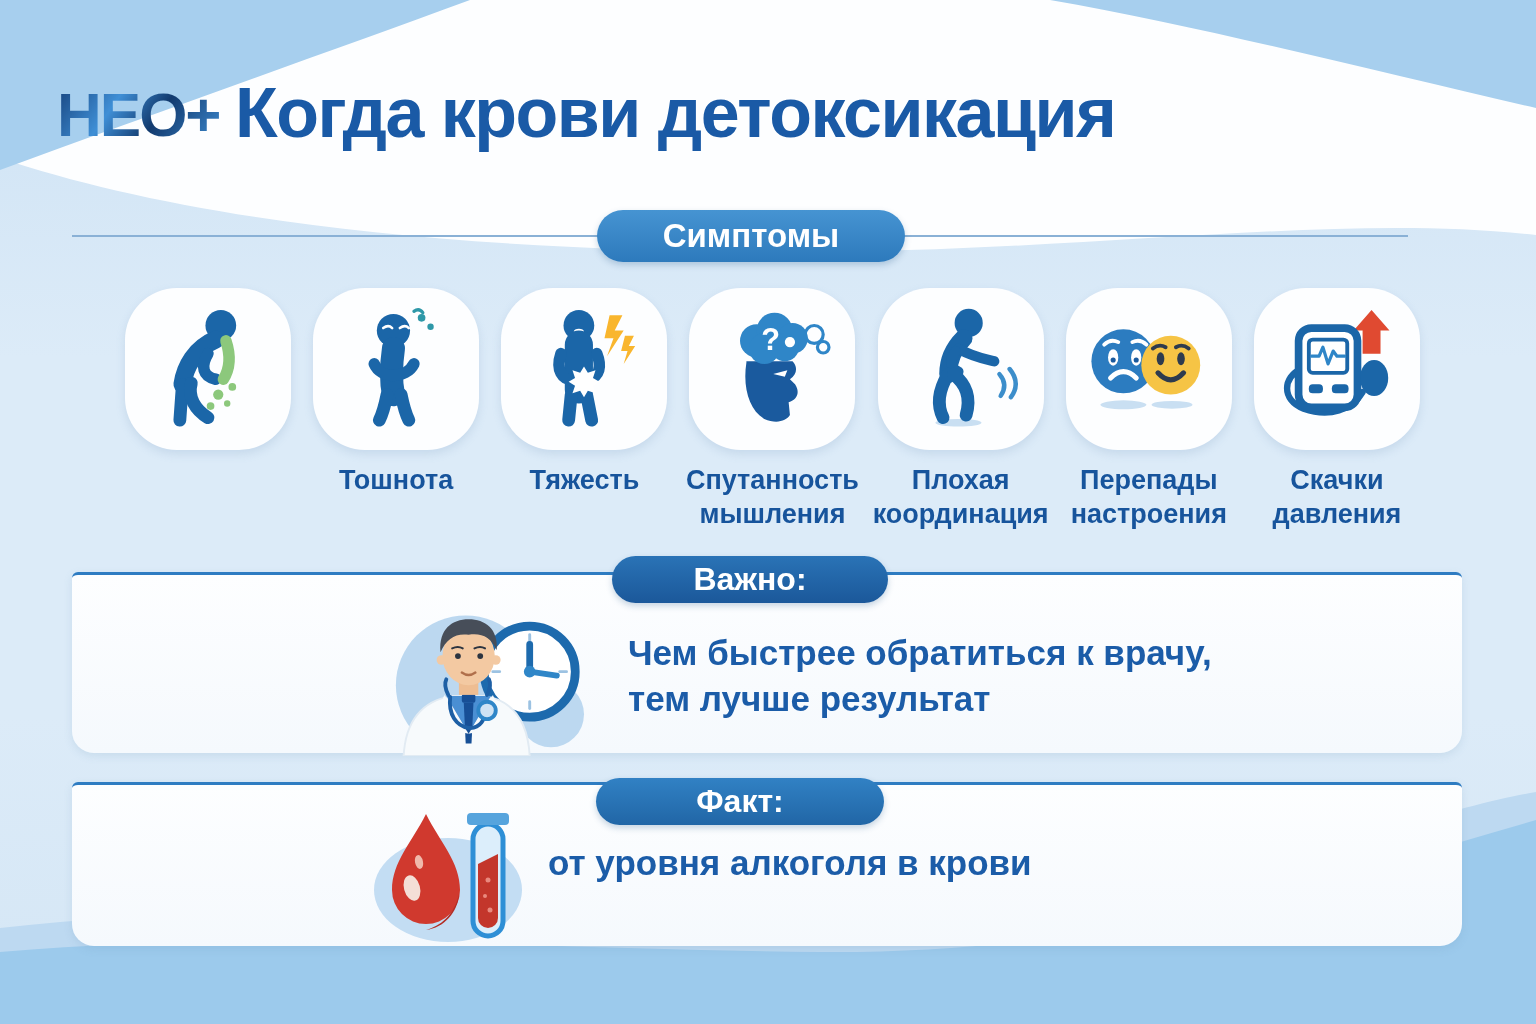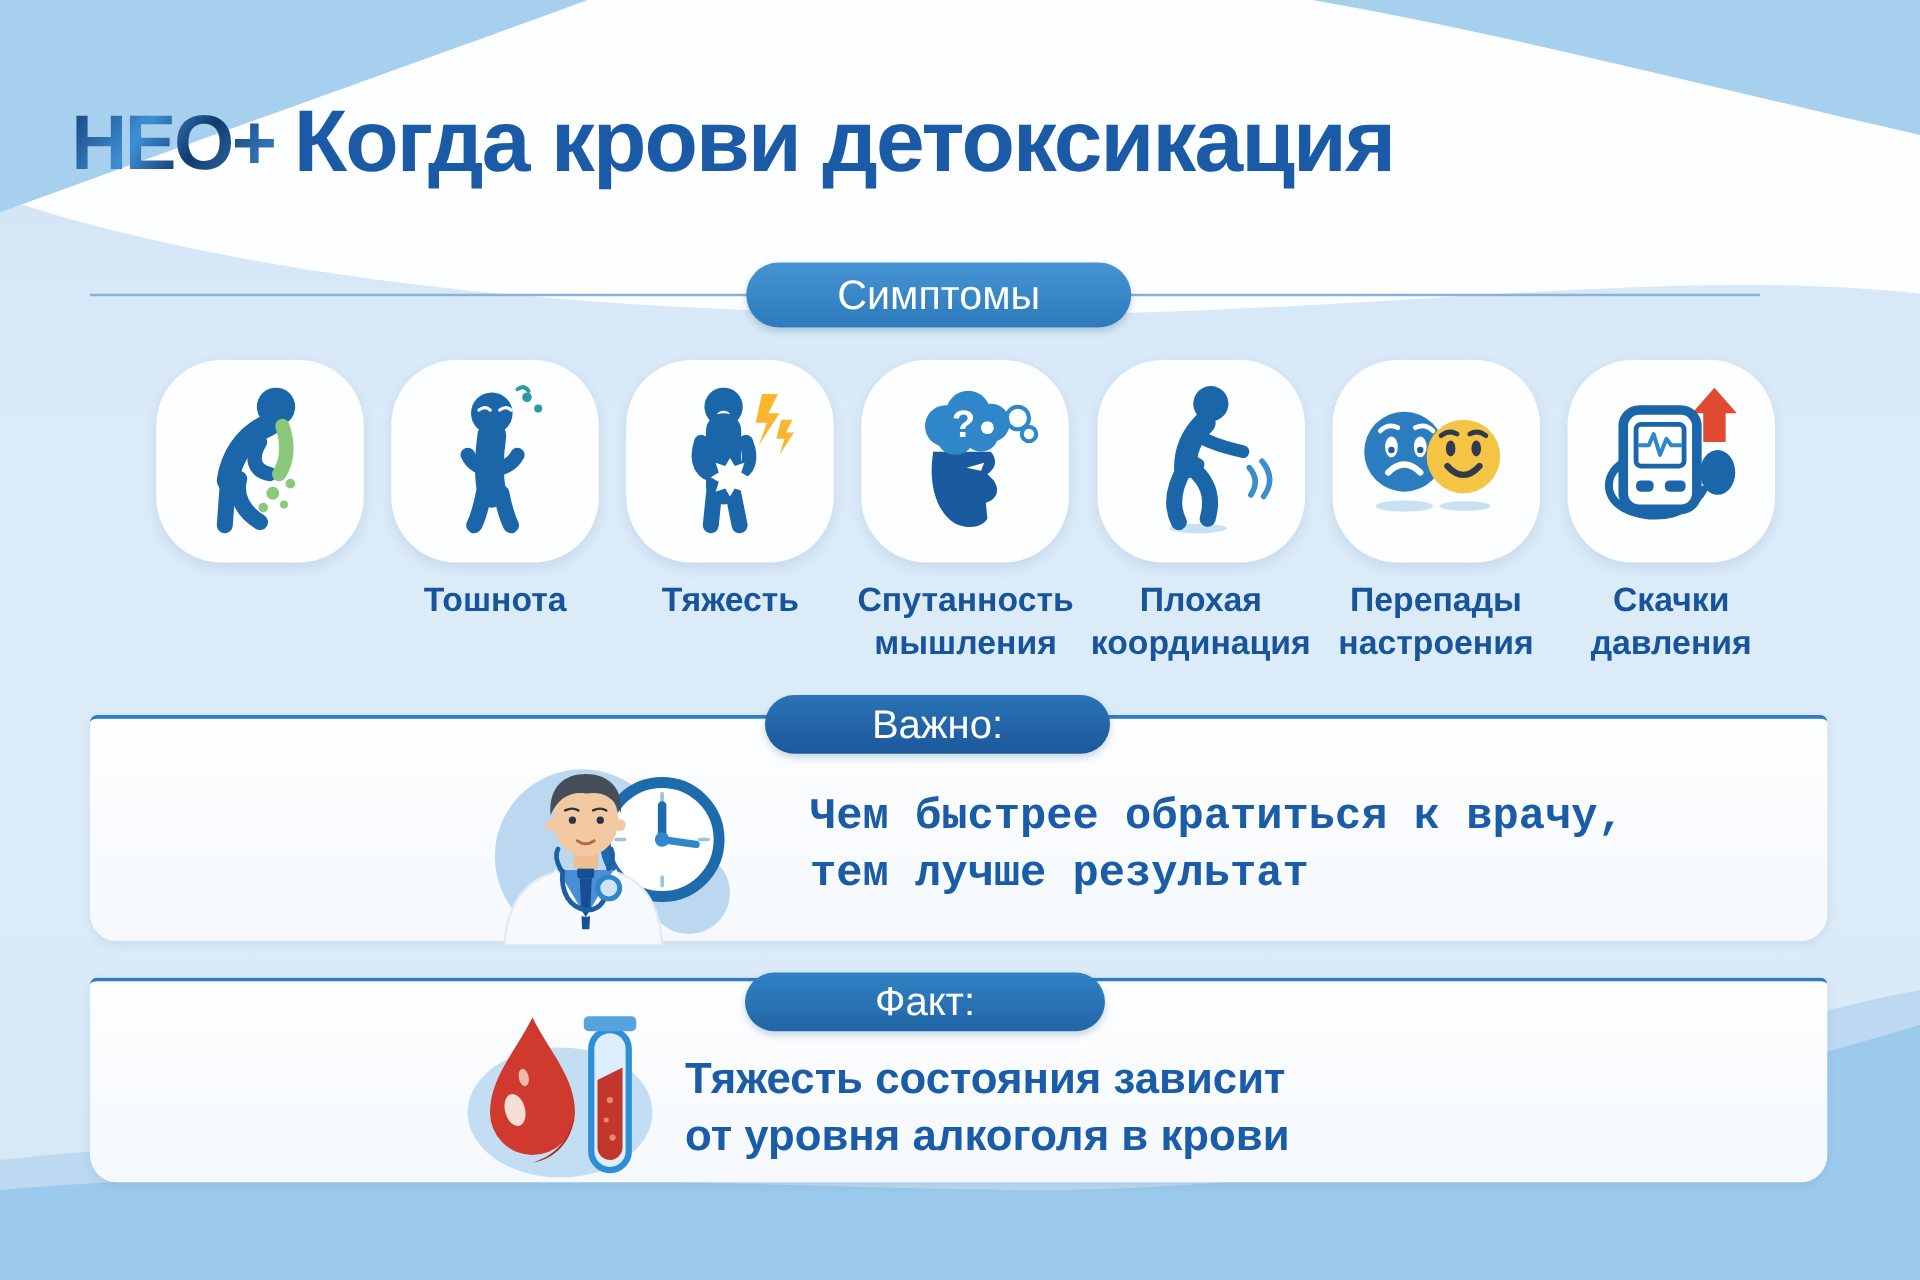--- a/index.html
+++ b/index.html
@@ -8,21 +8,21 @@
     background:linear-gradient(180deg,#cde2f4 0%,#dcebf8 35%,#dcebf8 70%,#d4e6f5 100%);}
   .bg-svg{position:absolute;left:0;top:0;z-index:0;}
   
   .logo{position:absolute;left:34px;top:84px;z-index:3;font-size:62px;font-weight:900;letter-spacing:-2px;line-height:1;margin-left:23px;}
   .logo .neo{background:linear-gradient(125deg,#143e77 0%,#3f8fd6 35%,#123a6e 60%,#3f8fd6 100%);
     -webkit-background-clip:text;background-clip:text;color:transparent;}
   .title{position:absolute;left:235px;top:78px;z-index:3;font-size:70px;font-weight:800;
     color:#1a5aa6;letter-spacing:-1.5px;line-height:1;}
   
   .divider{position:absolute;left:72px;top:235px;width:1336px;height:2px;background:#8ab1d6;z-index:1;}
-  .badge{position:absolute;z-index:4;border-radius:999px;color:#ffffff;font-weight:400;
+  .badge{position:absolute;z-index:4;border-radius:999px;color:#ffffff;font-weight:700;
     display:flex;align-items:center;justify-content:center;box-shadow:0 3px 6px rgba(40,90,140,.25);}
   .badge-symptoms{left:597px;top:210px;width:308px;height:52px;font-size:33px;
     background:linear-gradient(180deg,#4694d2,#2d7abc);}
   .badge-important{left:612px;top:556px;width:276px;height:47px;font-size:32px;
     background:linear-gradient(180deg,#2a73b6,#1b589a);}
   .badge-fact{left:596px;top:766px;width:288px;height:47px;font-size:32px;
     background:linear-gradient(180deg,#3181c4,#2166a6);margin-top:12px;}
   
   .cards{position:absolute;left:125px;top:288px;width:1295px;z-index:2;
     display:flex;justify-content:space-between;}
@@ -36,21 +36,21 @@
   .panel{position:absolute;left:72px;width:1390px;z-index:2;
     background:linear-gradient(180deg,#fdfeff,#f5f9fd);
     border-top:3px solid #2e7cc2;border-radius:6px 6px 22px 22px;
     box-shadow:0 3px 8px rgba(100,140,180,.16);}
   .panel-important{top:572px;height:178px;}
   .panel-fact{top:782px;height:161px;}
   .illus{position:absolute;z-index:3;}
   .illus-doctor{left:373px;top:596px;}
   .illus-blood{left:366px;top:800px;}
   .panel-text{position:absolute;z-index:3;font-weight:700;color:#1b5ca8;font-size:35px;line-height:46px;}
-  .text-important{left:648px;top:630px;font-family:Liberation Mono, monospace;}
+  .text-important{left:628px;top:630px;}
   .text-fact{left:548px;top:840px;}
 </style>
 </head>
 <body>
 
 <div class="canvas">
 
   <svg class="bg-svg" width="1536" height="1024" viewBox="0 0 1536 1024">
     <path d="M0,158 C 170,215 420,250 768,252 C 1080,254 1330,212 1536,235 L1536,0 L0,0 Z" fill="#fdfeff"></path>
     <path d="M0,0 L470,0 C 320,55 150,115 0,170 Z" fill="#a7cfee"></path>
@@ -253,17 +253,16 @@
     <ellipse cx="46" cy="88" rx="8" ry="13" fill="#f4ded6" transform="rotate(-15 46 88)"></ellipse>
     <ellipse cx="53" cy="62" rx="4" ry="7" fill="#f0b9ab" transform="rotate(-12 53 62)"></ellipse>
     <rect x="107" y="24" width="30" height="112" rx="15" fill="#dceefb" stroke="#2e8fd6" stroke-width="5"></rect>
     <path d="M112,64 L132,54 L132,118 A 10,10 0 0 1 112,118 Z" fill="#c3362b"></path>
     <circle cx="122" cy="80" r="2.5" fill="#e9897e"></circle>
     <circle cx="119" cy="96" r="2" fill="#e9897e"></circle>
     <circle cx="124" cy="110" r="2.5" fill="#e9897e"></circle>
     <rect x="101" y="13" width="42" height="12" rx="4" fill="#56a4dd"></rect>
   </svg>
   <div class="panel-text text-fact">
-    <div>Тяжесть состояния зависит</div>
     <div>от уровня алкоголя в крови</div>
   </div>
 
 </div>
 
 </body></html>

